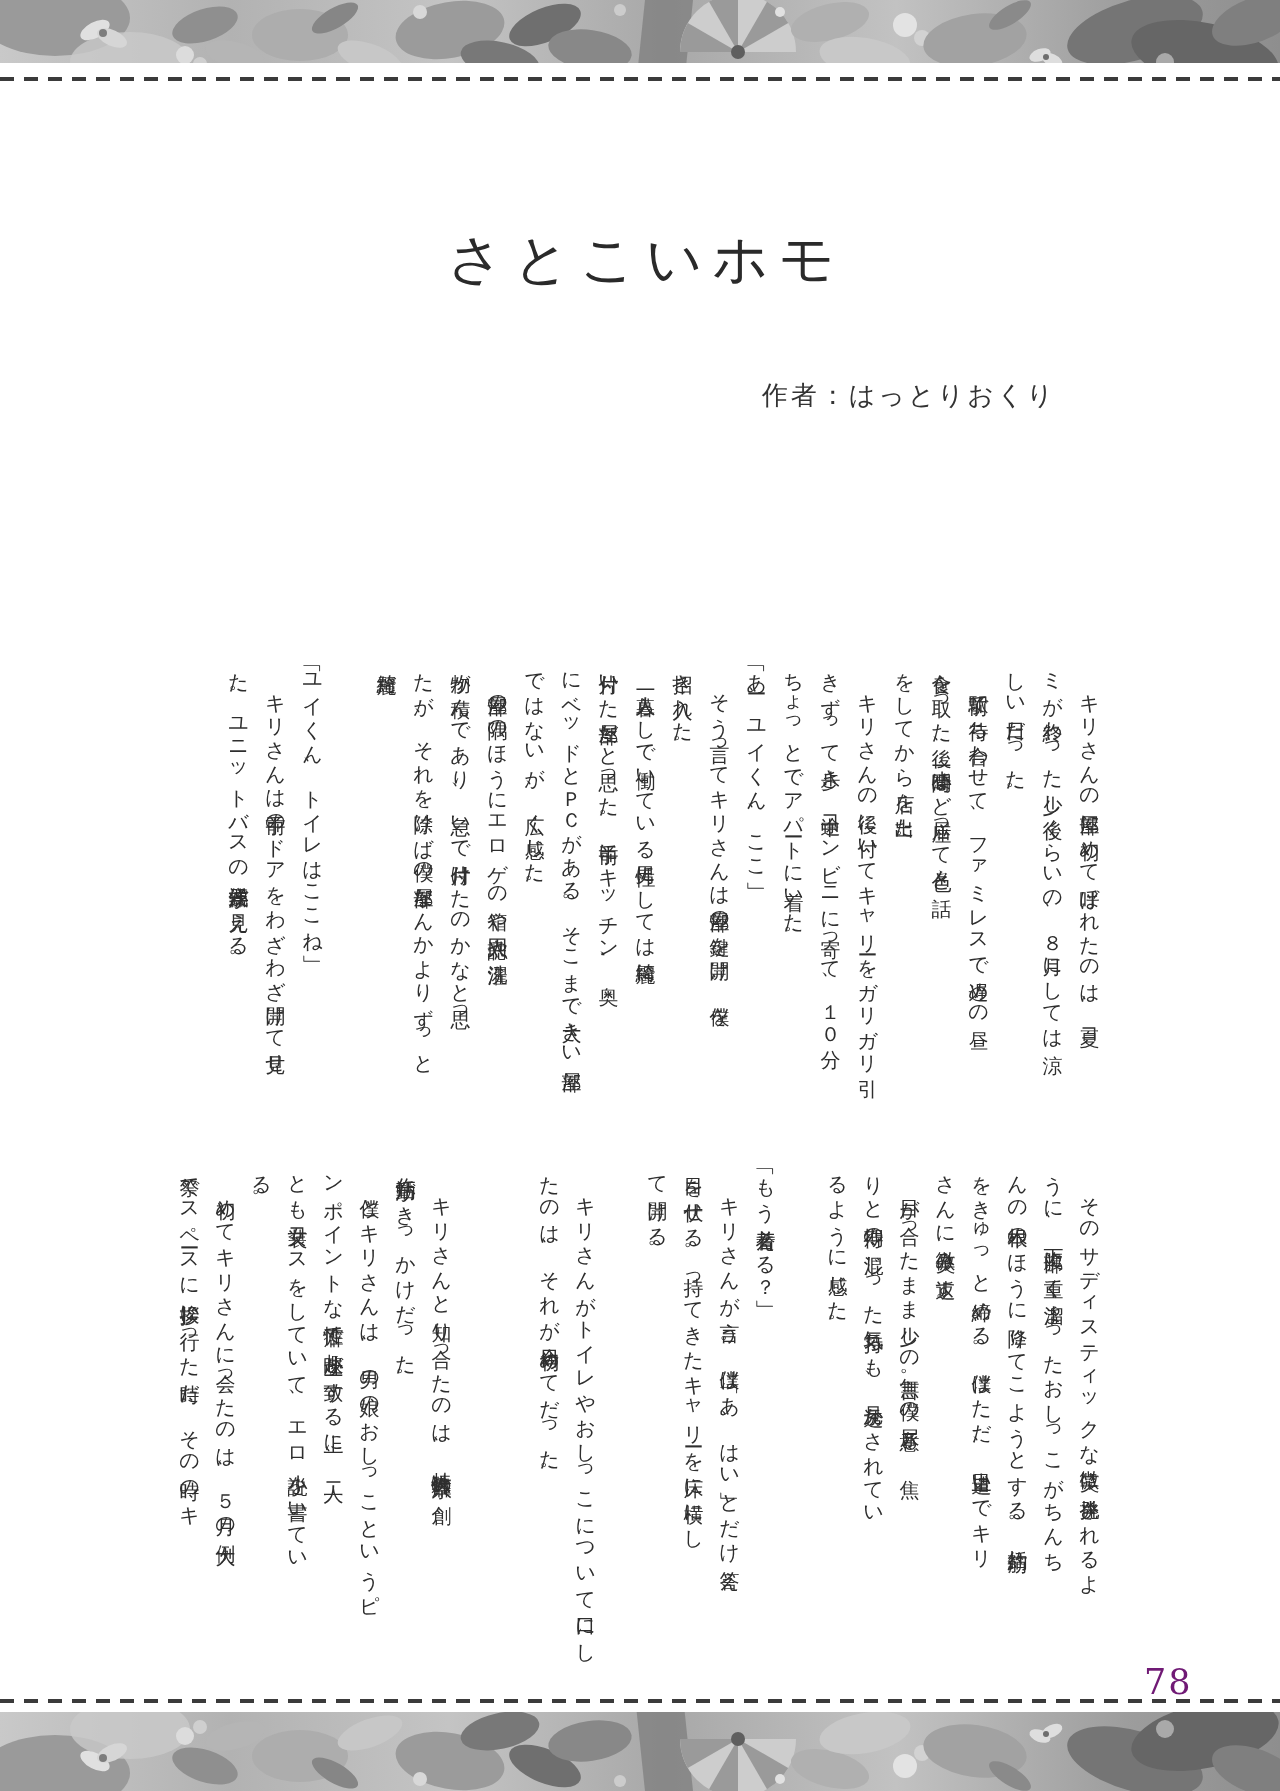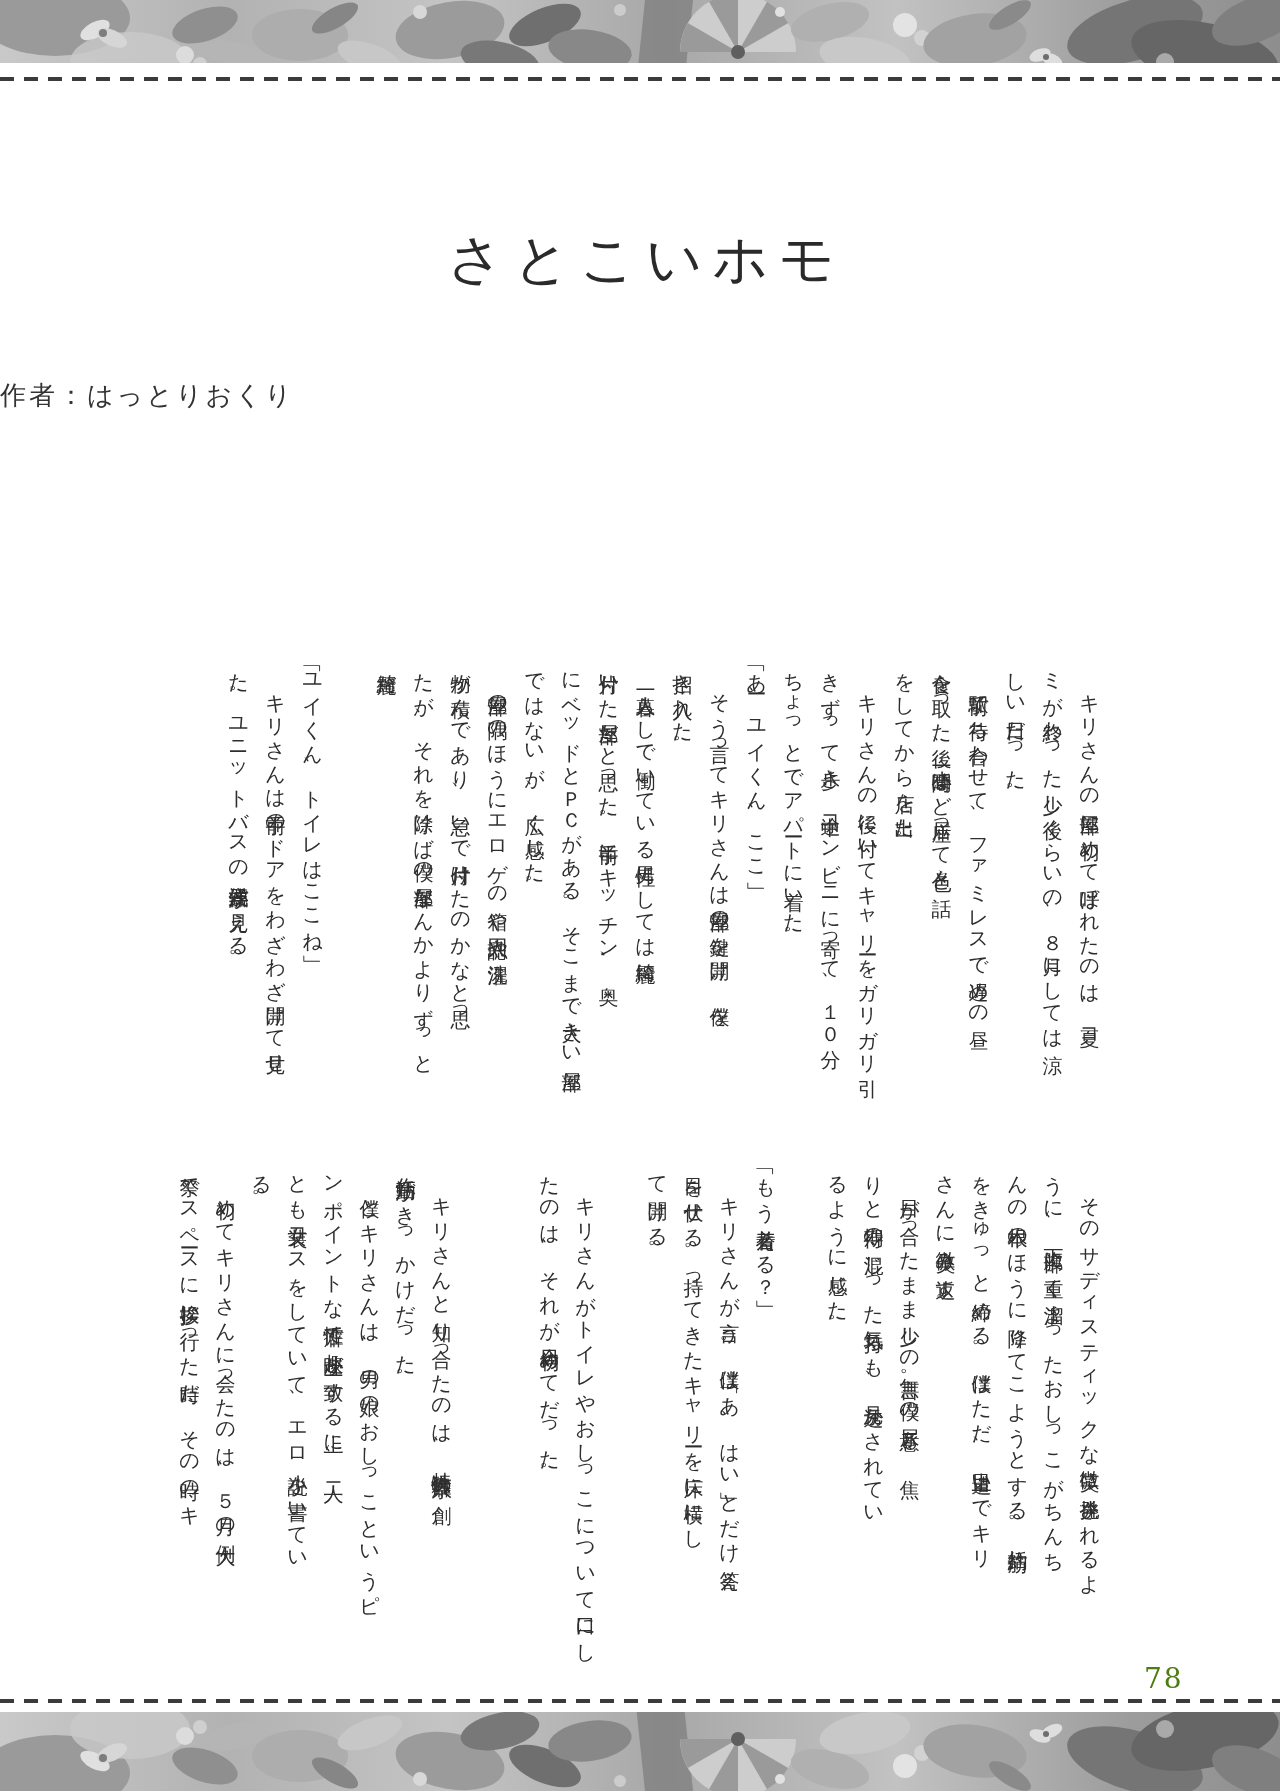--- a/index.html
+++ b/index.html
@@ -17,35 +17,35 @@
   }
   .dashed-divider.top{top:77px;}
   .dashed-divider.bottom{top:1699px;}
   .page-title{
     position:absolute;top:228px;left:0;width:1280px;
     text-align:center;font-size:55px;line-height:62px;
     letter-spacing:10px;color:#2a2a2a;font-weight:normal;margin:0;padding-left:6px;
   }
   .author-line{
     position:absolute;top:380px;left:0;width:1056px;
-    text-align:left;font-size:26px;line-height:30px;
+    text-align:right;font-size:26px;line-height:30px;
     letter-spacing:3px;color:#333333;margin:0;
   }
   .vband{
     position:absolute;right:172px;
     writing-mode:vertical-rl;text-orientation:mixed;
     color:#2e2e2e;font-size:20px;
   }
   .band-upper{top:659px;letter-spacing:1px;}
   .band-lower{top:1162px;letter-spacing:1.8px;}
   .band-upper .vcol{line-height:37px;}
   .band-lower .vcol{line-height:36px;}
   .page-number{
     position:absolute;top:1662px;left:1144px;
-    font-size:28px;color:#4d7c0f;letter-spacing:2px;
+    font-size:35px;color:#701a75;letter-spacing:2px;
   }
 </style>
 </head>
 <body>
 
 <svg width="0" height="0" style="position:absolute" aria-hidden="true">
   <defs>
     <linearGradient id="gbase" x1="0" y1="0" x2="1" y2="0">
       <stop offset="0" stop-color="#c9c9c9"></stop>
       <stop offset="0.18" stop-color="#b2b2b2"></stop>

